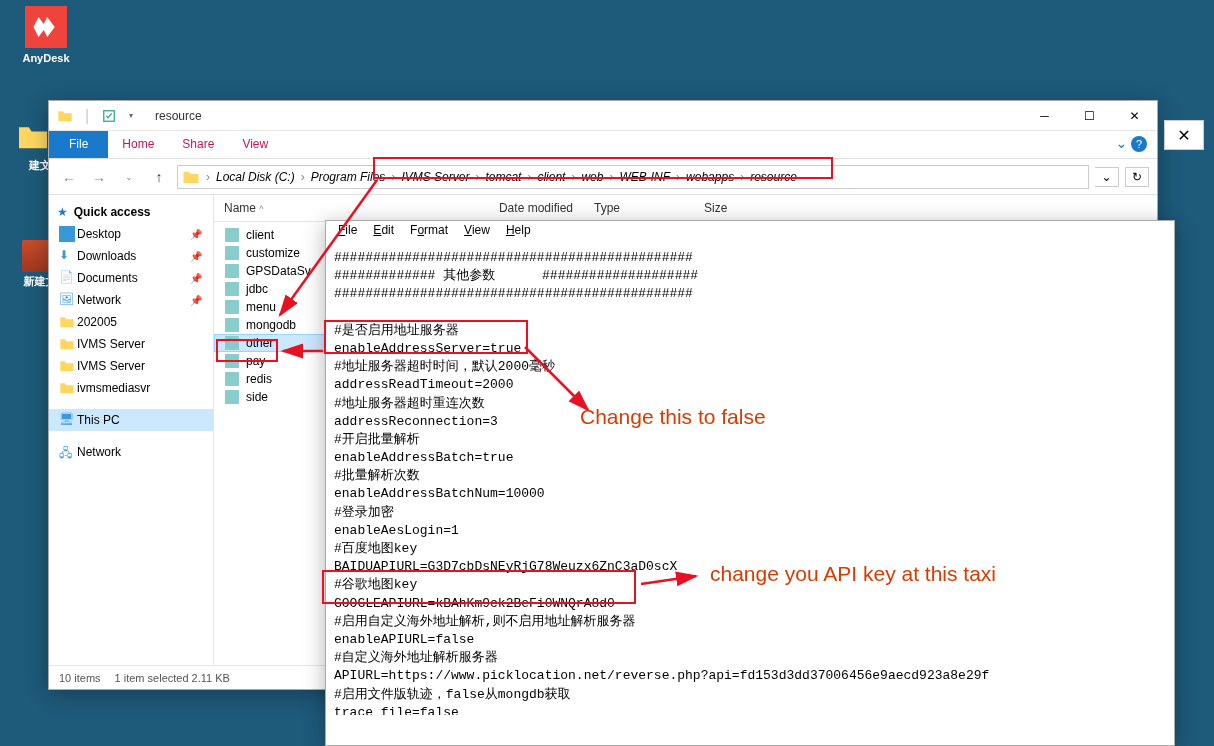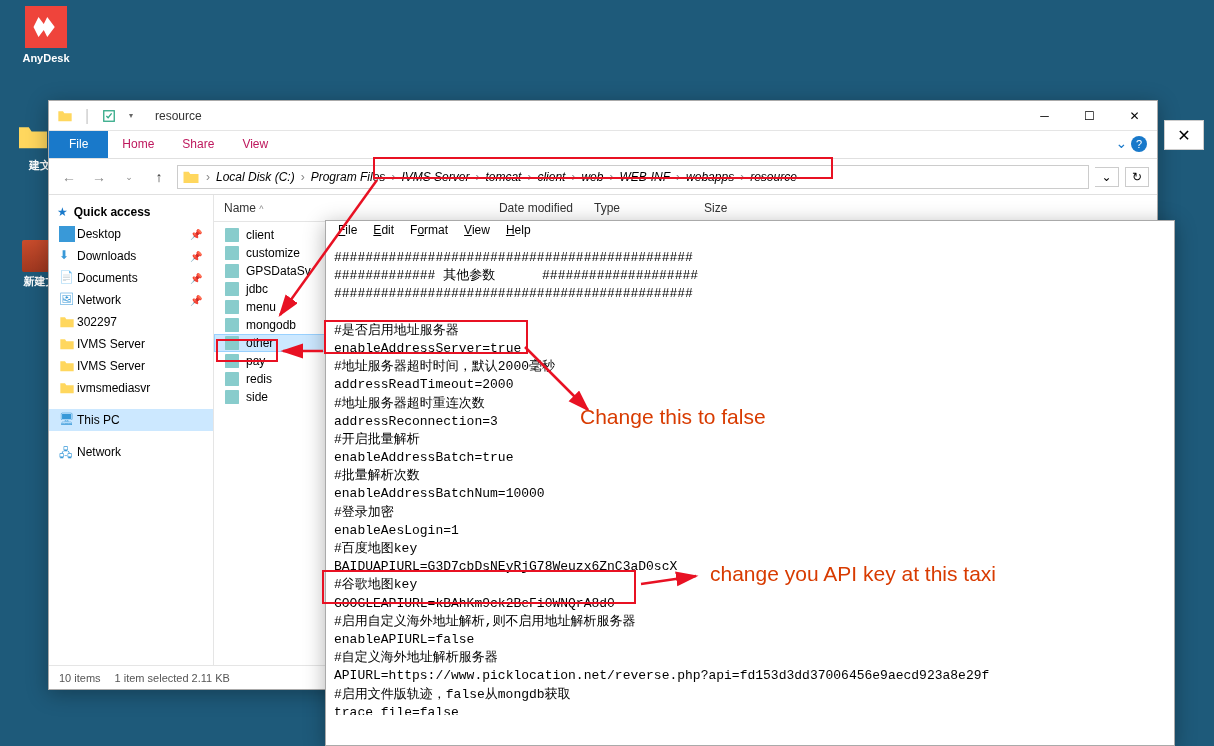--- a/index.html
+++ b/index.html
@@ -186,21 +186,21 @@
         </div>
       <div class="sidebar-item">
           <span class="sb-icon" style="color:#3999d8;">🖼</span>
           <span>Network</span>
           <span class="pin">📌</span>
         </div>
       <div class="sidebar-item">
           <svg class="sb-icon folder" viewBox="0 0 24 20">
             <path d="M2 3h7l2 3h11v12H2z"></path>
           </svg>
-          <span>302297</span>
+          <span>202005</span>
         </div>
       <div class="sidebar-item">
           <svg class="sb-icon folder" viewBox="0 0 24 20">
             <path d="M2 3h7l2 3h11v12H2z"></path>
           </svg>
           <span>IVMS Server</span>
         </div>
       <div class="sidebar-item">
           <svg class="sb-icon folder" viewBox="0 0 24 20">
             <path d="M2 3h7l2 3h11v12H2z"></path>

